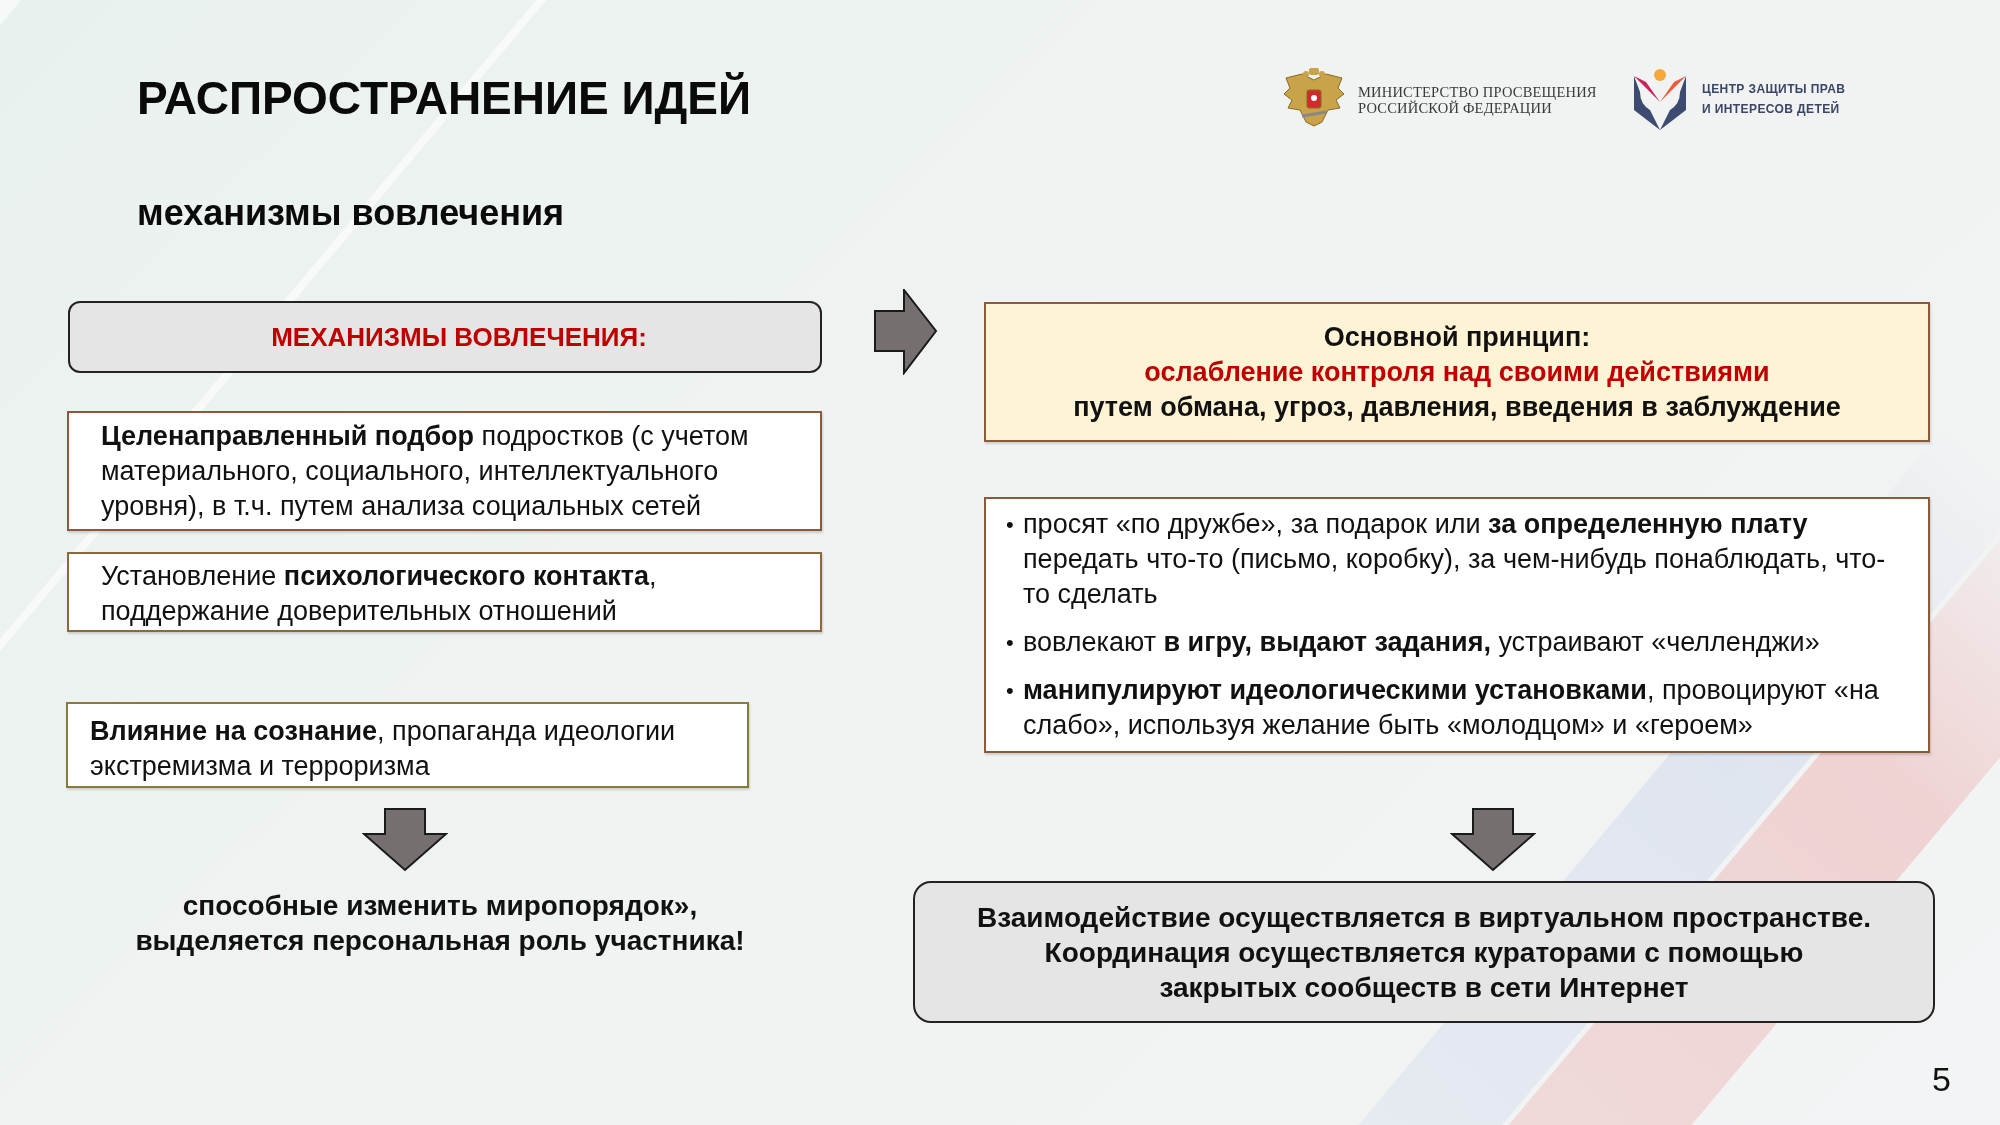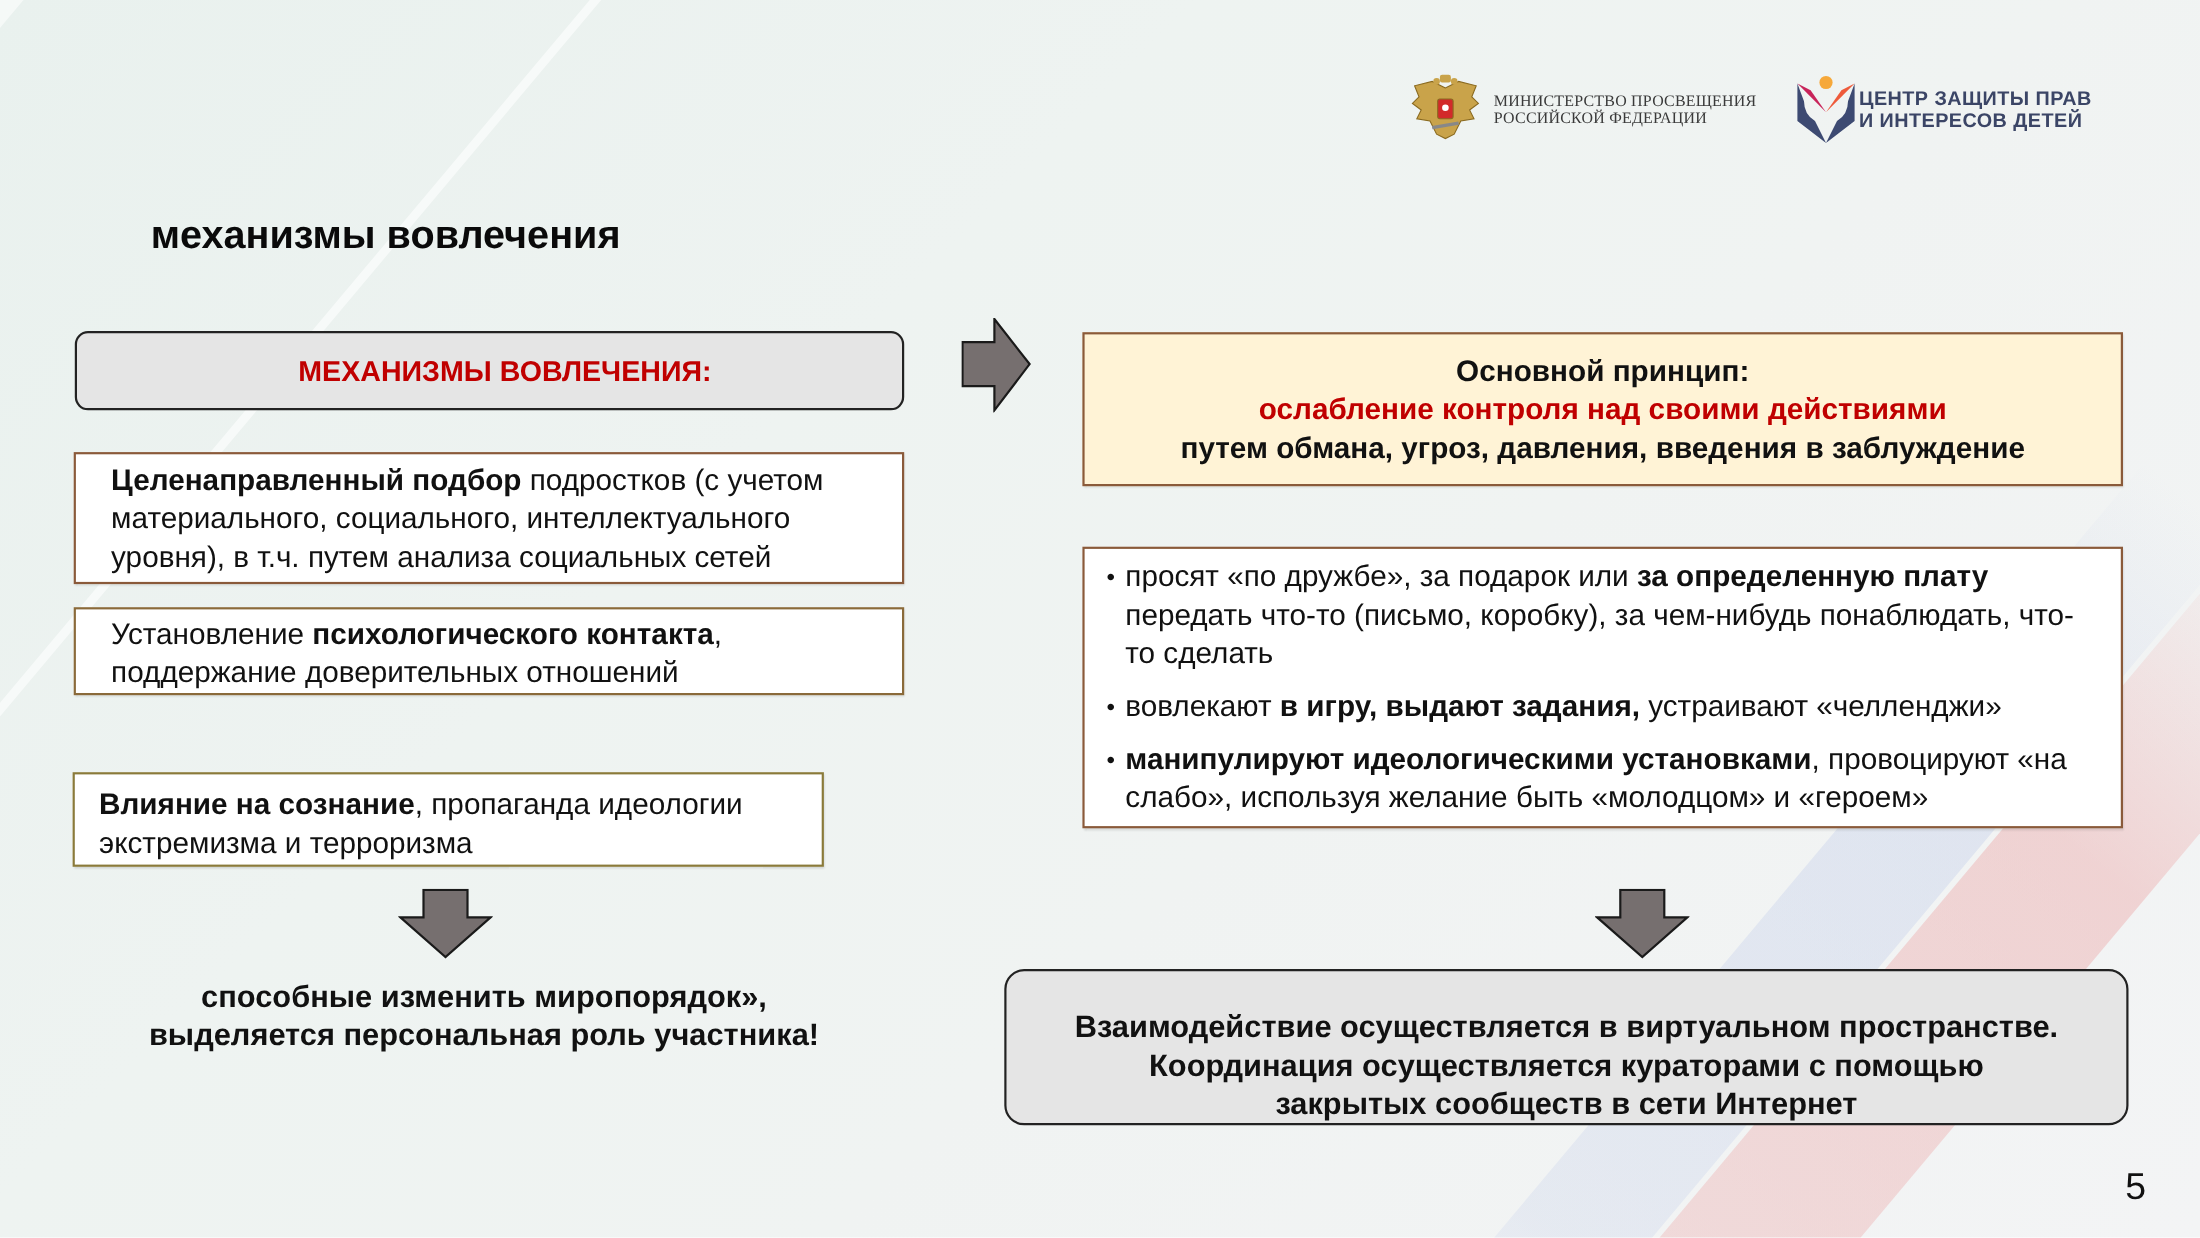--- a/index.html
+++ b/index.html
@@ -40,22 +40,22 @@
       font-size: 36px; font-weight: bold; color: #0a0a0a;
     }
 
     .logo1 { position: absolute; left: 1280px; top: 66px; display: flex; align-items: center; }
     .logo1 .text {
       font-family: "Liberation Serif", serif; font-size: 14.5px; line-height: 16px;
       color: #3a3a3a; margin-left: 10px; letter-spacing: 0.2px;
     }
     .logo2 { position: absolute; left: 1630px; top: 66px; display: flex; align-items: center; }
     .logo2 .text {
-      font-size: 18px; line-height: 20px; color: #3b4566; font-weight: bold;
-      letter-spacing: 0.4px;
+      font-size: 12px; line-height: 20px; color: #3b4566; font-weight: bold;
+      margin-left: 12px; letter-spacing: 0.4px;
     }
 
     .box {
       position: absolute; background: #fff; border: 2px solid #8a5a3a;
       box-shadow: 1px 2px 2px rgba(0,0,0,0.15);
     }
     .hdr-left {
       position: absolute; left: 68px; top: 301px; width: 754px; height: 72px;
       background: #e5e5e5; border: 2px solid #222; border-radius: 12px;
       display: flex; align-items: center; justify-content: center;
@@ -84,36 +84,37 @@
     .rbox .item .dot { width: 17px; flex: none; font-size: 22px; }
     .rbox .item .txt { flex: 1; }
 
     .final-left {
       position: absolute; left: 40px; top: 888px; width: 800px;
       text-align: center; font-size: 28px; font-weight: bold; line-height: 35px;
     }
     .final-right {
       position: absolute; left: 913px; top: 881px; width: 1022px; height: 142px;
       background: #e5e5e5; border: 2px solid #222; border-radius: 18px;
-      display: flex; flex-direction: column; align-items: center; justify-content: flex-end;
+      display: flex; flex-direction: column; align-items: center; justify-content: center;
       font-size: 28px; font-weight: bold; line-height: 35px; text-align: center;
     }
 
     .arrow { position: absolute; }
     .page-num { position: absolute; left: 1932px; top: 1060px; font-size: 34px; color: #111; }
   </style>
 </head>
 <body>
 
 <div class="bg-stripe s1"></div>
 <div class="bg-stripe s2"></div>
 <div class="bg-stripe blue"></div>
 <div class="bg-stripe red"></div>
 
 <div class="title">
+  <div>РАСПРОСТРАНЕНИЕ ИДЕЙ</div>
 </div>
 <div class="subtitle">механизмы вовлечения</div>
 
 <div class="logo1">
   <svg width="68" height="68" viewBox="0 0 68 68">
     <path d="M34 14 L22 8 L6 12 L10 22 L4 28 L12 34 L8 42 L20 44 L26 56 L34 60 L42 56 L48 44 L60 42 L56 34 L64 28 L58 22 L62 12 L46 8 Z" fill="#c9a34a" stroke="#8a6a20" stroke-width="1"></path>
     <circle cx="26" cy="8" r="3" fill="#c9a34a"></circle>
       <circle cx="42" cy="8" r="3" fill="#c9a34a"></circle>
     <rect x="29" y="2" width="10" height="7" rx="2" fill="#c9a34a"></rect>
     <rect x="27" y="24" width="14" height="18" rx="2" fill="#d22a2a" stroke="#8a6a20" stroke-width="1"></rect>

